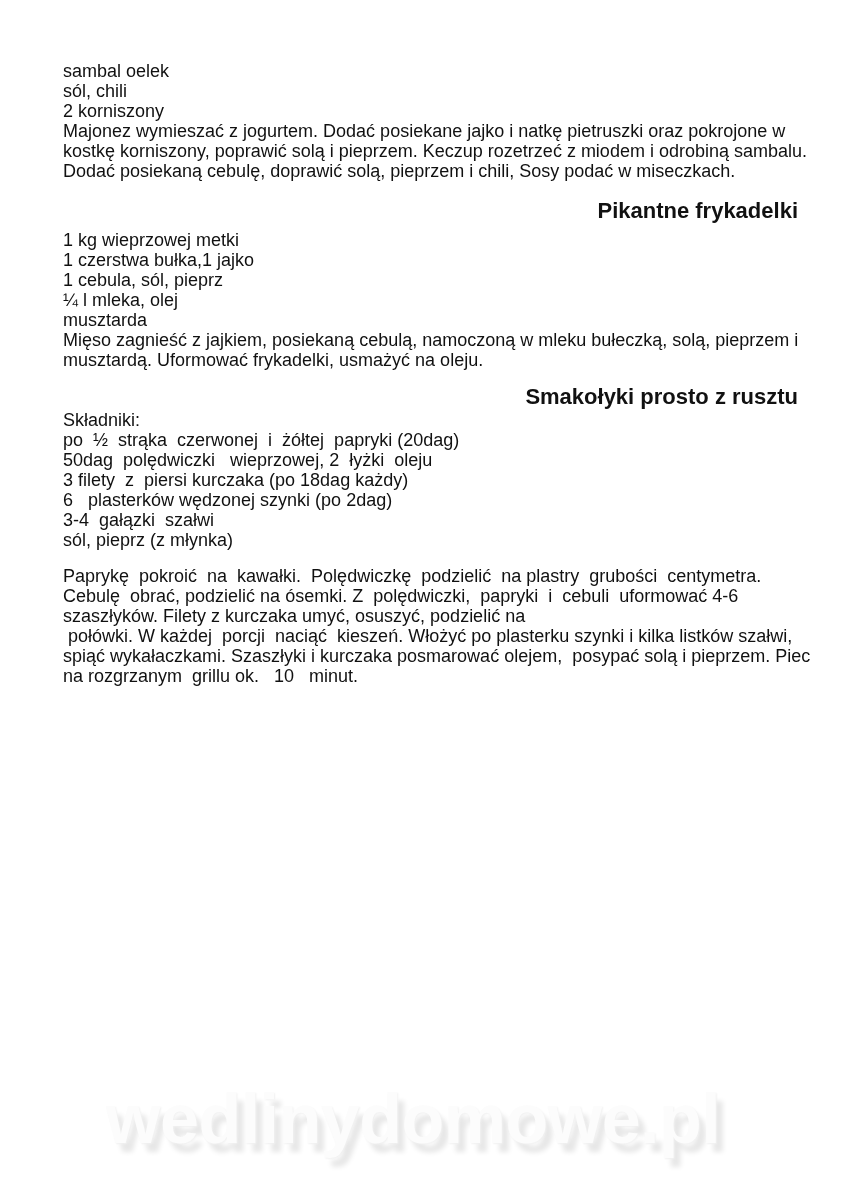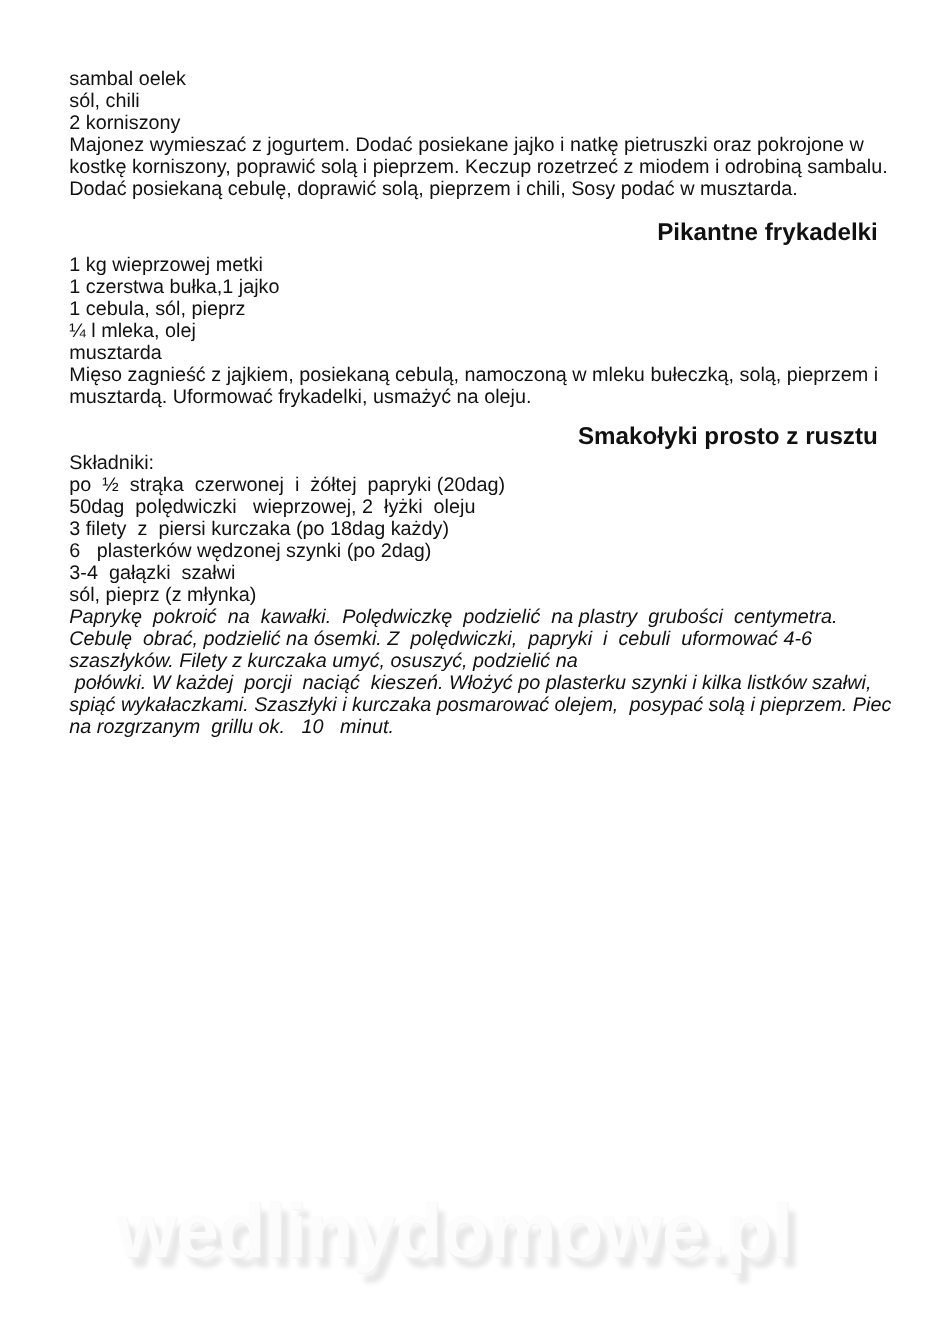--- a/index.html
+++ b/index.html
@@ -36,21 +36,21 @@
     line-height: 26px;
     font-weight: bold;
     text-align: right;
     margin: 17px 0 6px 0;
     color: #111111;
   }
   h1.recipe-title.second {
     margin: 14px 0 0 0;
   }
   .para-gap {
-    font-style: italic;
+    margin-top: 16px;
   }
   .watermark {
     position: absolute;
     left: 106px;
     top: 1078px;
     font-size: 70px;
     line-height: 82px;
     font-weight: bold;
     letter-spacing: -0.5px;
     color: #fcfcfc;
@@ -65,21 +65,21 @@
 <div class="page">
   <div class="content">
 
     <div class="ingredients">
       <div class="line">sambal oelek</div>
       <div class="line">sól, chili</div>
       <div class="line">2 korniszony</div>
     </div>
     <div class="para">Majonez wymieszać z jogurtem. Dodać posiekane jajko i natkę pietruszki oraz pokrojone w
 kostkę korniszony, poprawić solą i pieprzem. Keczup rozetrzeć z miodem i odrobiną sambalu.
-Dodać posiekaną cebulę, doprawić solą, pieprzem i chili, Sosy podać w musztarda.</div>
+Dodać posiekaną cebulę, doprawić solą, pieprzem i chili, Sosy podać w miseczkach.</div>
 
     <h1 class="recipe-title">Pikantne frykadelki</h1>
     <div class="ingredients">
       <div class="line">1 kg wieprzowej metki</div>
       <div class="line">1 czerstwa bułka,1 jajko</div>
       <div class="line">1 cebula, sól, pieprz</div>
       <div class="line">¼ l mleka, olej</div>
       <div class="line">musztarda</div>
     </div>
     <div class="para">Mięso zagnieść z jajkiem, posiekaną cebulą, namoczoną w mleku bułeczką, solą, pieprzem i

